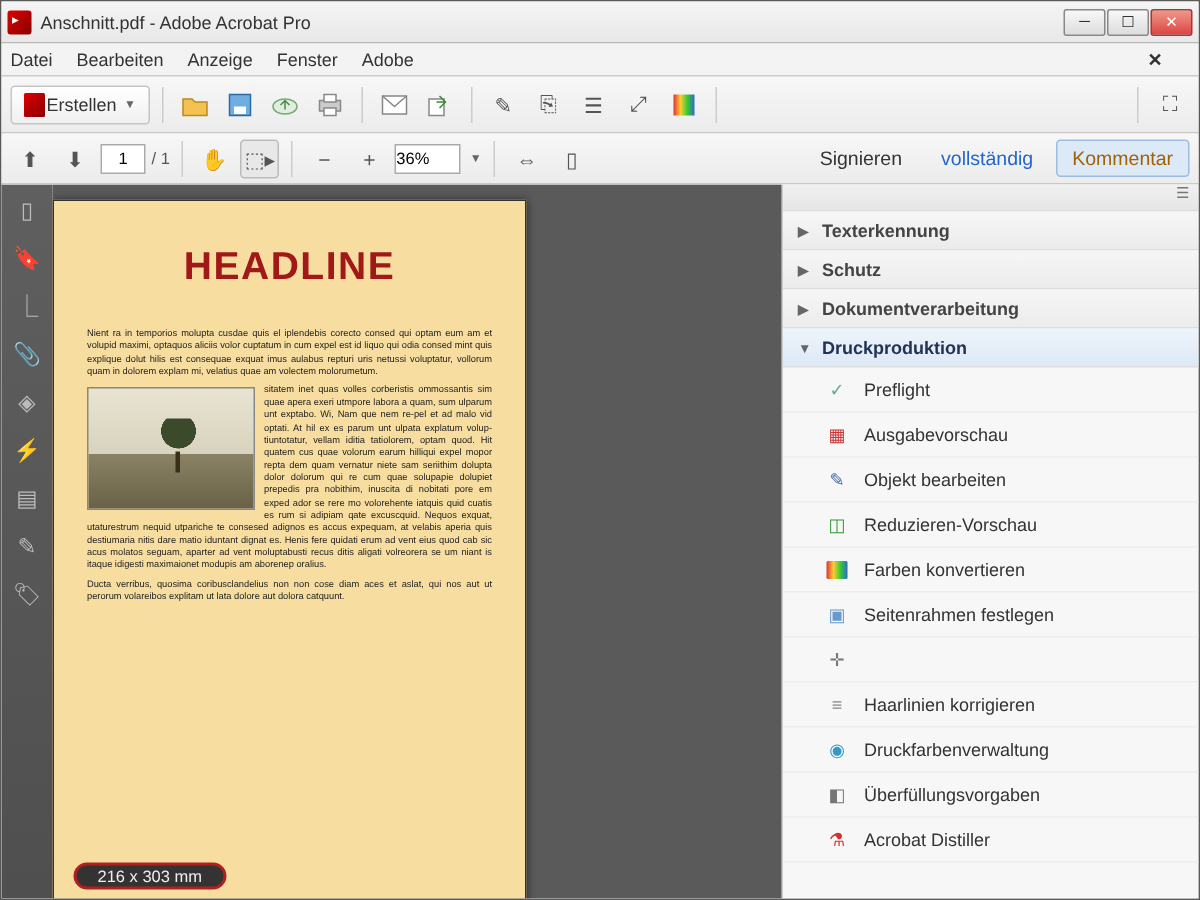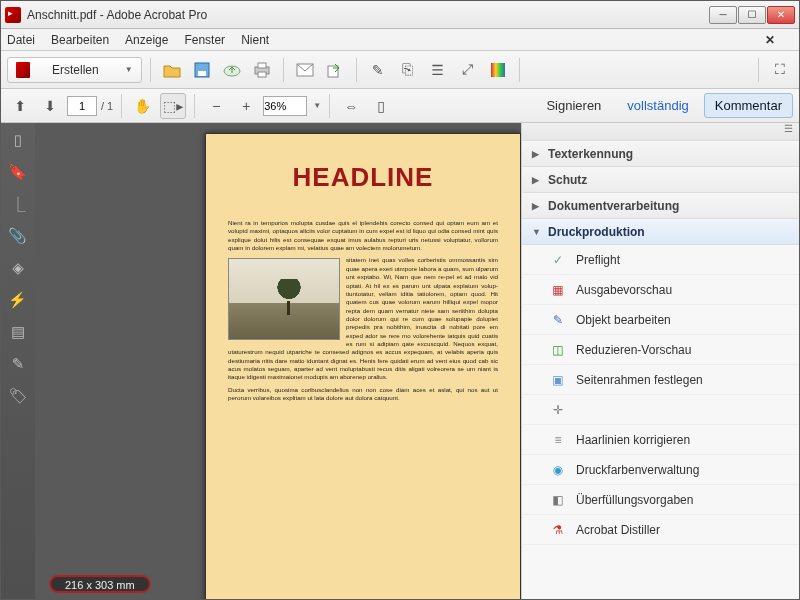--- a/index.html
+++ b/index.html
@@ -12,33 +12,33 @@
 .winbtns { display: flex; }
 .winbtn { width: 28px; height: 18px; margin-left: 1px; border: 1px solid #888; background: linear-gradient(#f8f8f8,#ddd); display:flex; align-items:center; justify-content:center; font-size:10px; color:#333; border-radius:2px;}
 .winbtn.close { background: linear-gradient(#e98,#d44); color:#fff; border-color:#a33; }
 .menubar { height: 22px; background: #f3f3f3; border-bottom: 1px solid #ccc; display: flex; align-items: center; padding: 0 6px; font-size: 12px; color: #333; position:relative;}
 .menubar span { margin-right: 16px; }
 .menubar .close-x { position:absolute; right:8px; font-weight:bold; cursor:default;}
 .toolbar { background: linear-gradient(#f7f7f7,#ececec); border-bottom: 1px solid #c8c8c8; display: flex; align-items: center; padding: 4px 6px; gap: 4px; height: 38px;}
 .toolbar2 { height: 34px; }
 .tbtn { width: 26px; height: 26px; border: 1px solid transparent; border-radius: 3px; display:flex; align-items:center; justify-content:center; font-size:14px; color:#555; }
 .sep { width:1px; height:24px; background:#ccc; margin:0 4px;}
-.erstellen { display:flex; align-items:center; height:26px; padding:0 8px; border:1px solid #c5c5c5; border-radius:3px; background:linear-gradient(#fff,#f0f0f0); font-size:12px; color:#333; gap:22px;}
+.erstellen { display:flex; align-items:center; height:26px; padding:0 8px; border:1px solid #c5c5c5; border-radius:3px; background:linear-gradient(#fff,#f0f0f0); font-size:12px; color:#333; gap:1px;}
 .erstellen .pdf-icon { width:14px; height:16px; background:linear-gradient(135deg,#d00,#800); border-radius:1px; position:relative;}
 .erstellen .dd { font-size:8px; color:#666; margin-left:4px;}
 .page-input { width:30px; height:20px; border:1px solid #aaa; text-align:center; font-size:11px; background:#fff;}
 .zoom-input { width:44px; height:20px; border:1px solid #aaa; text-align:left; font-size:11px; background:#fff;}
 .spacer { flex:1; }
 .rbtn { padding: 4px 10px; font-size: 13px; color:#333; border:1px solid transparent; border-radius:3px;}
 .rbtn.link { color:#2266cc; }
-.rbtn.active { background:#dce9f7; border-color:#9cbde0; color:#0f172a; }
+.rbtn.active { background:#dce9f7; border-color:#9cbde0; color:#a16207; }
 .body { flex:1; display:flex; overflow:hidden; }
 .left-rail { width: 34px; background: linear-gradient(#5f5f5f,#4f4f4f); display:flex; flex-direction:column; align-items:center; padding-top:8px; gap:14px;}
 .rail-icon { width:18px; height:18px; color:#bbb; font-size:15px; display:flex; align-items:center; justify-content:center;}
-.doc-area { flex:1; background:#5a5a5a; position:relative; display:flex; justify-content:flex-end; padding-top:10px; overflow:hidden;}
+.doc-area { flex:1; background:#5a5a5a; position:relative; display:flex; justify-content:flex-start; padding-top:10px; overflow:hidden;}
 .page { width: 316px; height: 478px; background:#f7dea0; box-shadow: 0 0 6px rgba(0,0,0,.6); border: 1px solid #333; padding: 18px 22px; display:flex; flex-direction:column; align-items:center;}
 .page-header { width:100%; text-align:center; padding: 10px 0 26px 0; }
 .headline { font-family: Arial, sans-serif; font-weight: 900; font-size: 26px; letter-spacing: 1px; color:#a01818;}
 .page-text { font-size: 6.2px; line-height: 1.35; color:#222; text-align:justify; width:100%;}
 .page-text p { margin-bottom: 4px; }
 .wrap-img { float:left; width:112px; height:82px; margin: 2px 6px 2px 0; background: linear-gradient(#e8e4d2 0%, #d7d3be 55%, #8a8264 55%, #6a6246 100%); border:1px solid #888; position:relative;}
 .wrap-img .tree { position:absolute; left:48px; top:20px; width:24px; height:28px; background: radial-gradient(circle at 50% 30%, #3b4a2a 0 50%, transparent 51%); }
 .wrap-img .tree:after { content:""; position:absolute; left:10px; top:22px; width:3px; height:14px; background:#3a2e1a;}
 .status { position:absolute; left:14px; bottom:6px; height:18px; background:#333; padding:2px 14px; border-radius: 9px; font-size:11px; color:#eee; border:2px solid #b02020; }
 .right-panel { width: 278px; background:#f7f7f7; border-left:1px solid #ccc; display:flex; flex-direction:column; font-size:12px;}
@@ -75,21 +75,21 @@
       <div class="winbtn">☐</div>
       <div class="winbtn close">✕</div>
     </div>
   </div>
 
   <div class="menubar">
     <span>Datei</span>
     <span>Bearbeiten</span>
     <span>Anzeige</span>
     <span>Fenster</span>
-    <span>Nient</span>
+    <span>Adobe</span>
     <span class="close-x">✕</span>
   </div>
 
   <div class="toolbar">
     <div class="erstellen">
       <div class="pdf-icon"></div>
       <span>Erstellen</span>
       <span class="dd">▼</span>
     </div>
     <div class="sep"></div>
@@ -228,20 +228,26 @@
           </div>
         <div class="rp-item">
             <span class="ic clr-edit">✎</span>
             <span>Objekt bearbeiten</span>
           </div>
         <div class="rp-item">
             <span class="ic clr-reduce">◫</span>
             <span>Reduzieren-Vorschau</span>
           </div>
         <div class="rp-item">
+            <span class="ic">
+              <span class="clr-colors"></span>
+            </span>
+            <span>Farben konvertieren</span>
+          </div>
+        <div class="rp-item">
             <span class="ic clr-ruler">▣</span>
             <span>Seitenrahmen festlegen</span>
           </div>
         <div class="rp-item">
             <span class="ic clr-marks">✛</span>
           </div>
         <div class="rp-item">
             <span class="ic clr-hair">≡</span>
             <span>Haarlinien korrigieren</span>
           </div>

